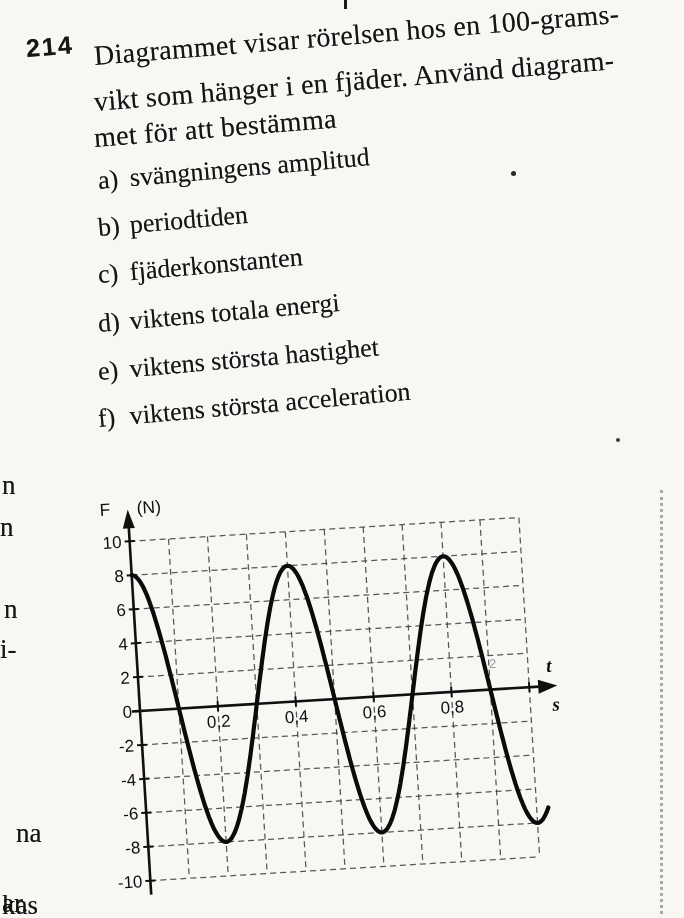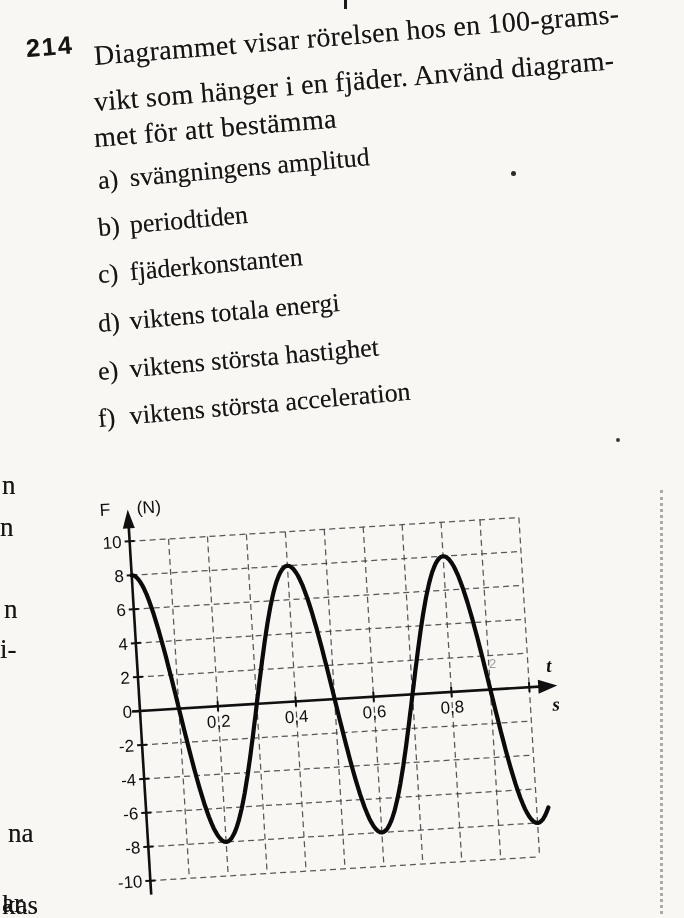--- a/index.html
+++ b/index.html
@@ -42,21 +42,21 @@
 
   
   .mfrag {
     position:absolute; font-size:27px;
     text-shadow:0 0 .4px rgba(0,0,0,.5);
   }
   .mf0 { left:2px;  top:470px; }
   .mf1 { left:0px;  top:512px; }
   .mf2 { left:4px;  top:594px; }
   .mf3 { left:0px;  top:634px; }
-  .mf4 { left:8px;  top:818px; }
+  .mf4 { left:16px;  top:818px; }
   .mf5 { left:2px;  top:888px;text-align:center; }
   .mf6 { left:2px;  top:890px; }
 
   
   .chart-wrap {
     position:absolute; left:92px; top:483px; width:480px; height:435px;
     transform:rotate(-3.5deg); transform-origin:48px 228px;
   }
   .grid line  { stroke:#3c3c3c; stroke-width:1.25; stroke-dasharray:6 4; opacity:.85; }
   .ticks line { stroke:#101010; stroke-width:2; }

